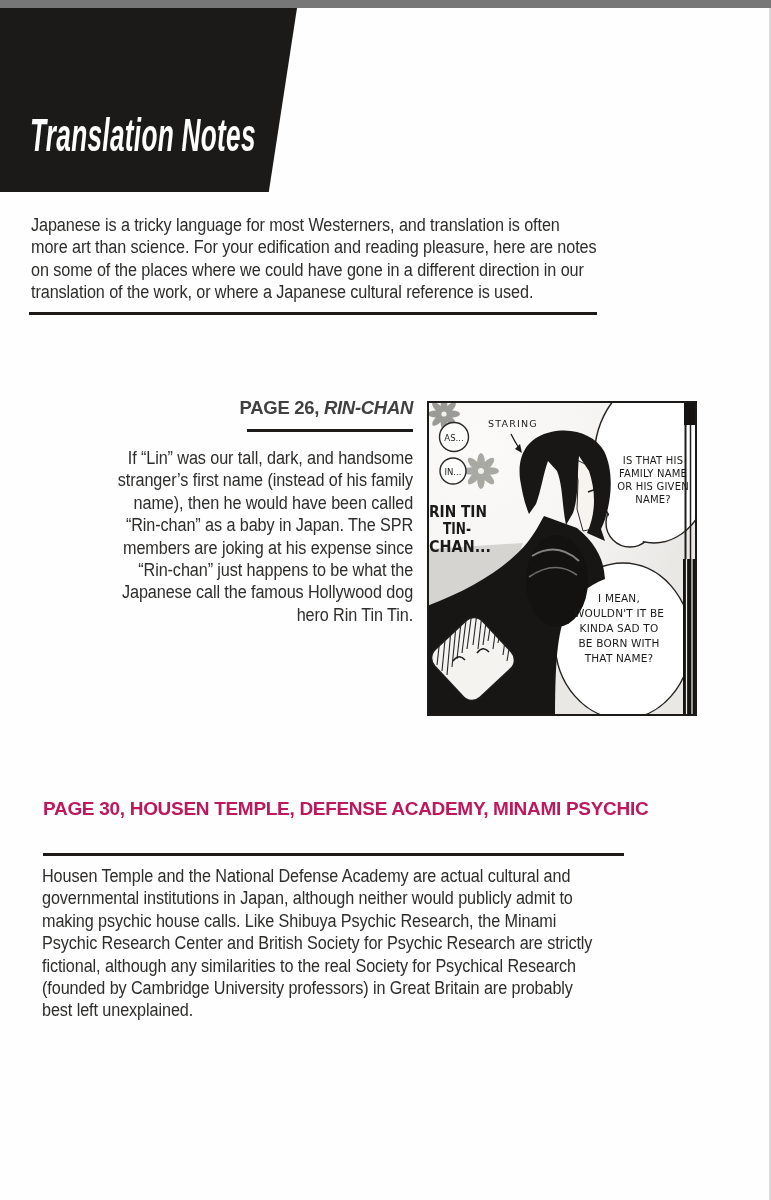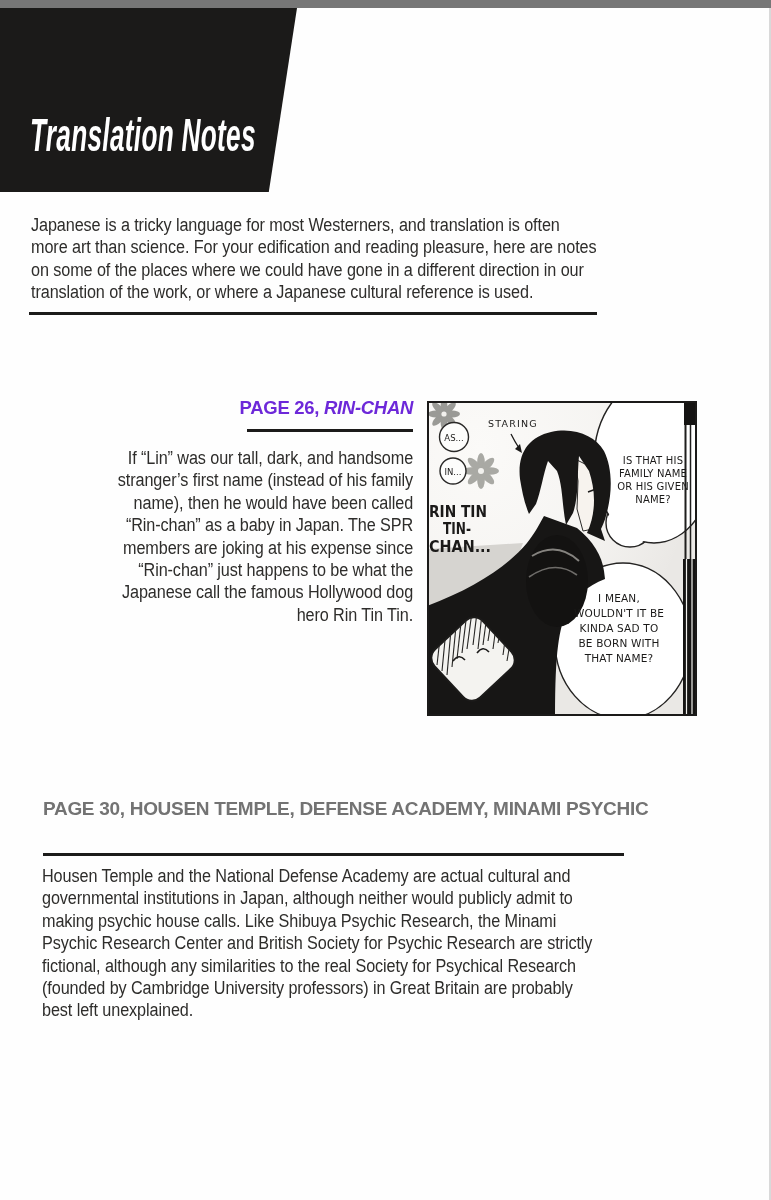--- a/index.html
+++ b/index.html
@@ -24,29 +24,29 @@
   
   .para{position:absolute; font-size:18px; line-height:22.4px; letter-spacing:-.1px;}
   .para .ln{white-space:nowrap;}
   .condense-l{transform:scaleX(0.9); transform-origin:0 0;}
   .condense-r{transform:scaleX(0.9); transform-origin:100% 0;}
   .intro{left:31px; top:206px;}
   .rule{position:absolute; background:#1c1b1a;}
   .rule-1{left:29px; top:304px; width:568px; height:3px;}
   .s1-head{
     position:absolute; right:358px; top:390px;
-    font-size:18.5px; line-height:20px; font-weight:700; color:#6d28d9;
+    font-size:18.5px; line-height:20px; font-weight:700; color:#404040;
     letter-spacing:-.3px; white-space:nowrap;
   }
   .s1-head .em{font-style:italic;}
   .rule-s1{right:358px; top:421px; width:166px; height:2.5px;}
   .s1-body{right:358px; top:439px; text-align:right;}
   .s2-head{
     position:absolute; left:43px; top:790px;
-    font-size:19px; line-height:22px; font-weight:700; color:#737373;
+    font-size:19px; line-height:22px; font-weight:700; color:#be185d;
     letter-spacing:-.3px;
   }
   .s2-head .ln{white-space:nowrap;}
   .rule-s2{left:43px; top:845px; width:581px; height:3px;}
   .s2-body{left:42px; top:857px;}
   
   .panel{position:absolute; left:427px; top:393px; width:270px; height:315px;}
   .panel svg{display:block;}
   text.comic{font-family:"DejaVu Sans", sans-serif; fill:#1b1a19;}
 </style>

